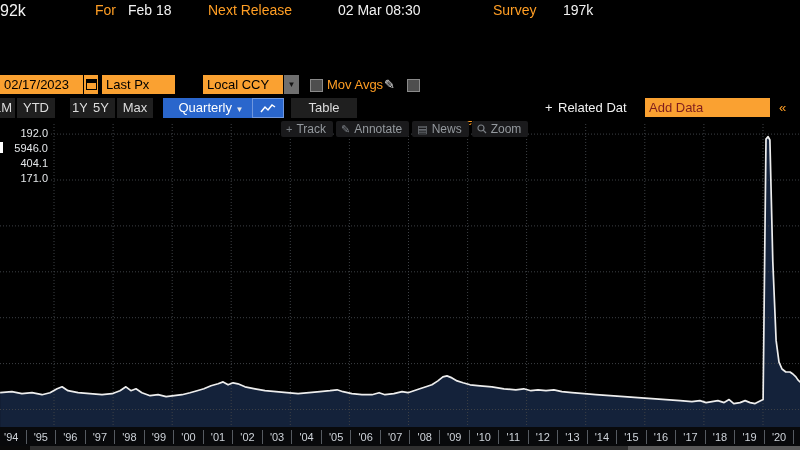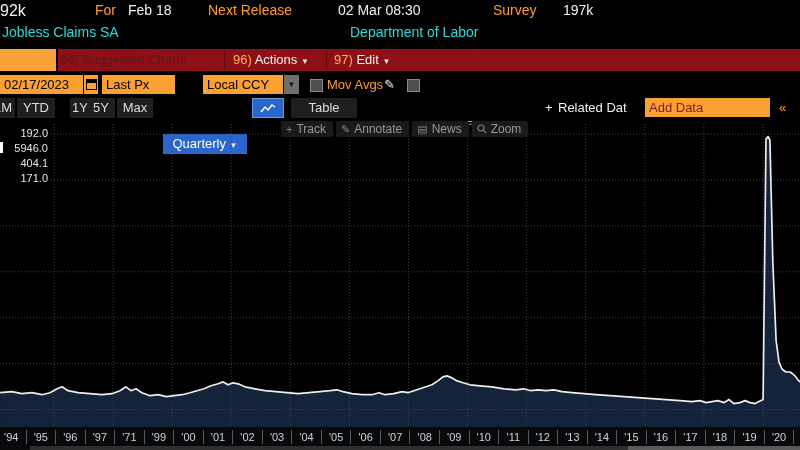--- a/index.html
+++ b/index.html
@@ -61,43 +61,22 @@
     <span class="abs white bold" style="left:0;font-size:16px;">92k</span>
     <span class="abs amber" style="left:95px;text-align:center;">For</span>
     <span class="abs white" style="left:128px;">Feb 18</span>
     <span class="abs amber" style="left:208px;">Next Release</span>
     <span class="abs white" style="left:338px;">02 Mar 08:30</span>
     <span class="abs amber" style="left:493px;">Survey</span>
     <span class="abs white" style="left:563px;">197k</span>
   </div>
 
   <div id="row2" class="abs">
-    <span class="abs cyan" style="left:2px;">Jobless Claims SA</span>
-    <span class="abs cyan" style="left:350px;">Department of Labor</span>
-  </div>
-
-  <div id="menubar" class="abs">
-    <div id="orange-block" class="abs"></div>
-    <span class="abs muted-red" style="left:60px;top:3px;">
-      <span>94)</span>
-      <span>Suggested Charts</span>
-    </span>
-    <div class="menu-sep abs" style="left:224px;"></div>
-    <span class="abs" style="left:233px;top:3px;">
-      <span class="menu-num">96)</span>
-      <span class="white bold">Actions</span>
-      <span class="caret">▼</span>
-    </span>
-    <div class="menu-sep abs" style="left:326px;"></div>
-    <span class="abs" style="left:334px;top:3px;">
-      <span class="menu-num">97)</span>
-      <span class="white bold">Edit</span>
-      <span class="caret">▼</span>
-    </span>
-  </div>
+  </div>
+
 
   <div id="fieldrow" class="abs">
     <div class="abs ofield" style="left:0;width:83px;">02/17/2023</div>
     <div class="abs cal-btn" style="left:84px;">
       <span class="cal-glyph"></span>
     </div>
     <div class="abs ofield" style="left:102px;width:73px;">Last Px</div>
     <div class="abs ofield" style="left:203px;width:80px;">Local CCY</div>
     <div class="abs dd-btn" style="left:284px;">
       <span>▼</span>
@@ -108,21 +87,21 @@
     <div class="abs cbx" style="left:407px;"></div>
     <span class="abs amber" style="left:424px;top:2px;margin-top:36px;">Key Events</span>
   </div>
 
   <div id="rangebar" class="abs">
     <span class="rbtn abs" style="left:-9px;width:24px;">1M</span>
     <span class="rbtn abs" style="left:17px;width:38px;">YTD</span>
     <span class="rbtn abs" style="left:57px;width:20px;margin-left:13px;">1Y</span>
     <span class="rbtn abs" style="left:87px;width:28px;">5Y</span>
     <span class="rbtn abs" style="left:117px;width:36px;">Max</span>
-    <span class="rbtn blue abs" style="left:163px;width:84px;margin-top:36px;">
+    <span class="rbtn blue abs" style="left:163px;width:96px;">
       <span>Quarterly</span>
       <span class="caret">▼</span>
     </span>
     <span class="chart-icon-btn abs" style="left:252px;">
       <svg width="16" height="11" viewBox="0 0 16 11">
         <polyline points="1,9 5,4 8,7 12,2 15,4" fill="none" stroke="#fff" stroke-width="1.5"></polyline>
       </svg>
     </span>
     <span class="rbtn abs" style="left:291px;width:66px;">Table</span>
     <span class="abs white bold" style="left:545px;top:2px;">+</span>
@@ -184,21 +163,21 @@
     <div>404.1</div>
     <div>171.0</div>
   </div>
   <div id="legend-tick" class="abs"></div>
 
   <div id="x-axis" class="abs">
       <span class="x-cell">'94</span>
       <span class="x-cell">'95</span>
       <span class="x-cell">'96</span>
       <span class="x-cell">'97</span>
-      <span class="x-cell">'71</span>
+      <span class="x-cell">'98</span>
       <span class="x-cell">'99</span>
       <span class="x-cell">'00</span>
       <span class="x-cell">'01</span>
       <span class="x-cell">'02</span>
       <span class="x-cell">'03</span>
       <span class="x-cell">'04</span>
       <span class="x-cell">'05</span>
       <span class="x-cell">'06</span>
       <span class="x-cell">'07</span>
       <span class="x-cell">'08</span>

